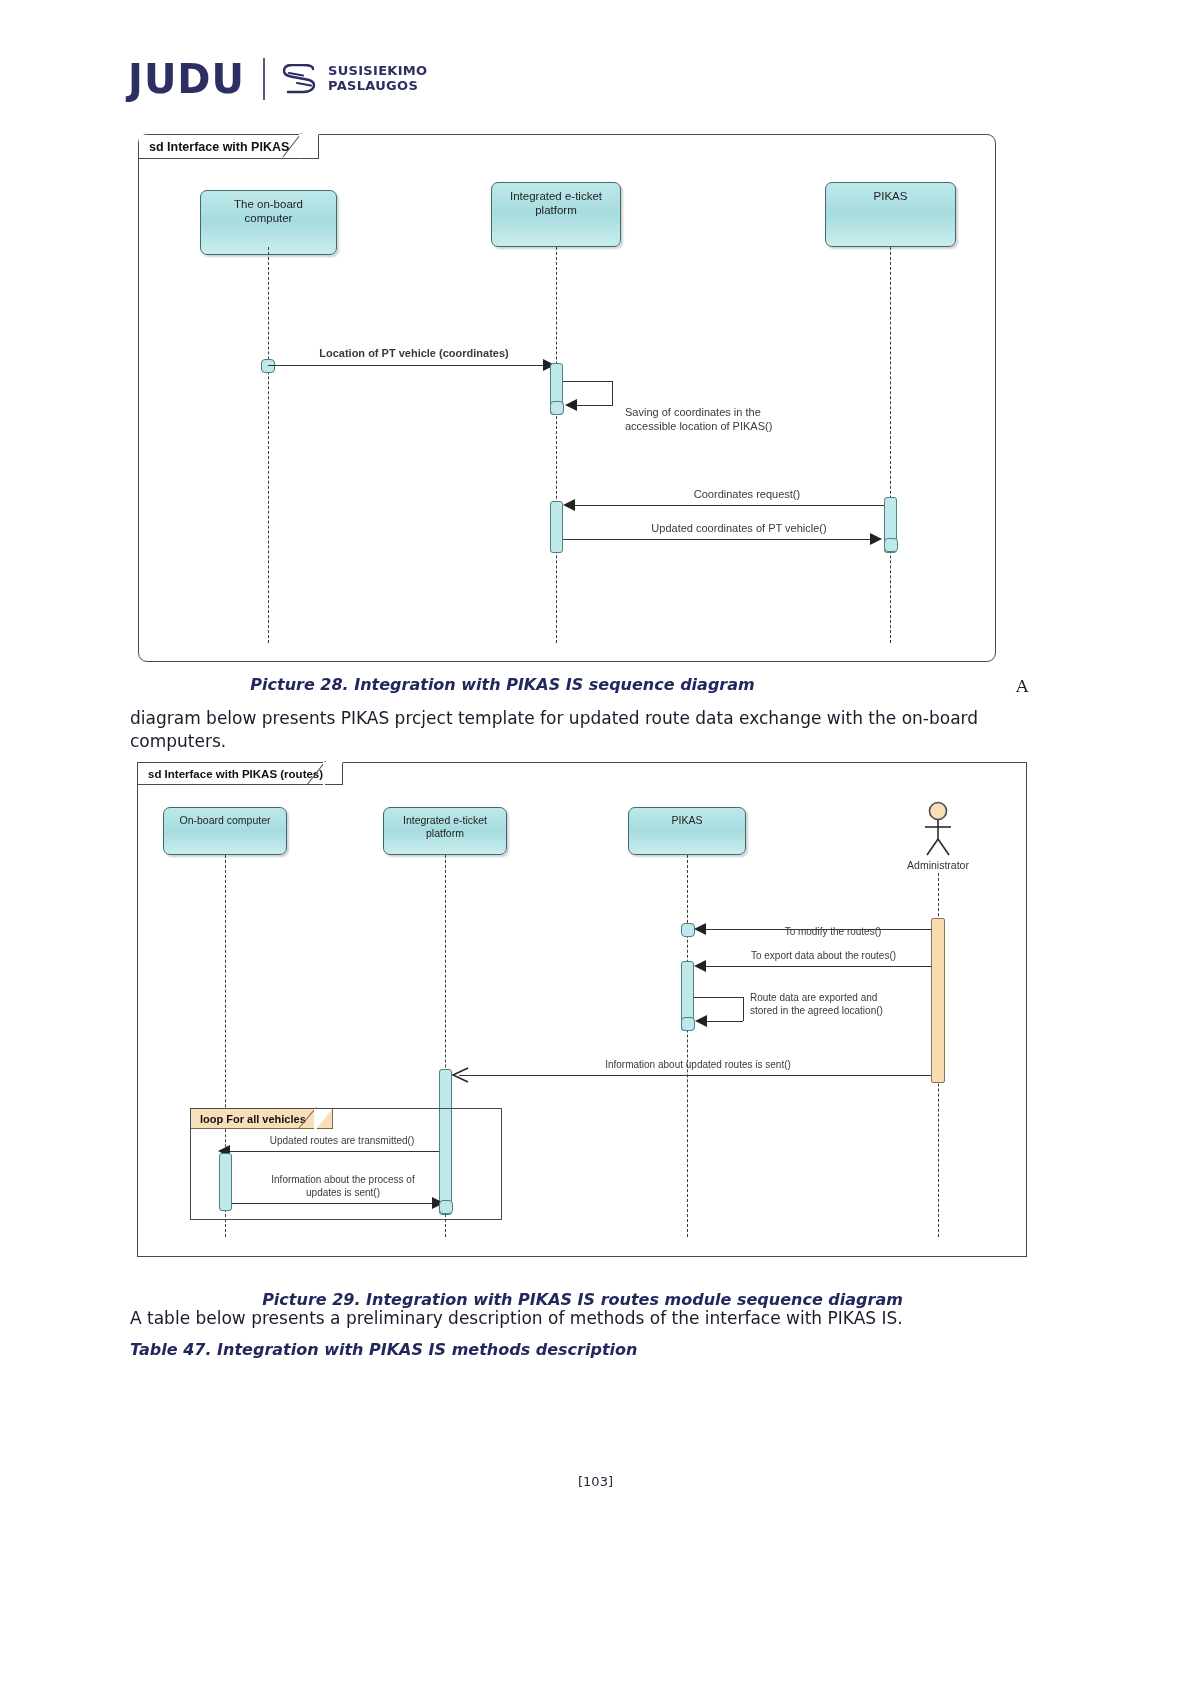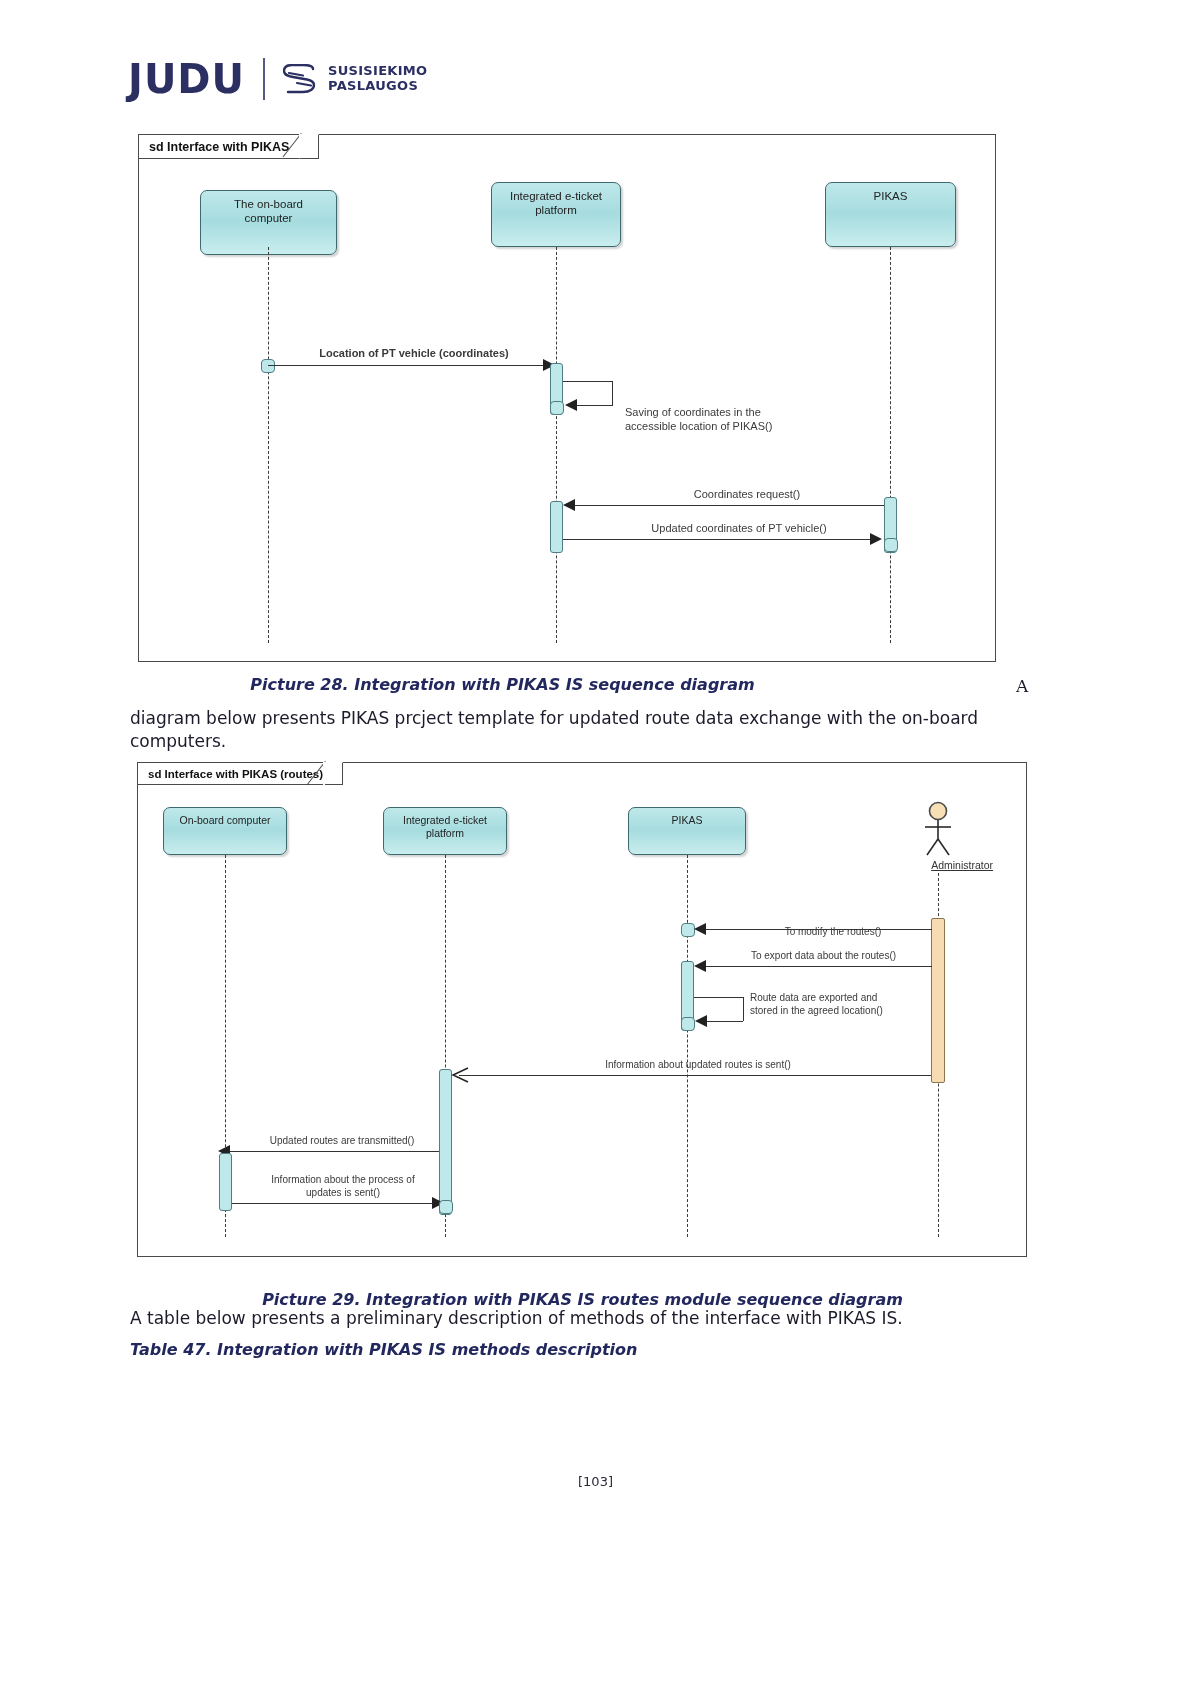--- a/index.html
+++ b/index.html
@@ -183,23 +183,22 @@
     white-space: pre-line;
   }
   .msg-label.small { font-size: 10px; }
 
   
   .actor { position: absolute; }
   .actor-name {
     position: absolute;
     font-size: 10.5px;
     color: #333;
-    text-align: right;
+    text-align: center;
     white-space: nowrap;
-    text-decoration: underline;
   }
 
   
   .caption {
     position: absolute;
     font-family: "DejaVu Sans", sans-serif;
     font-style: italic;
     font-weight: 700;
     font-size: 16px;
     color: #22275e;
@@ -248,21 +247,21 @@
       <path d="M6 9 L20 11.5" fill="none" stroke="#2b2f62" stroke-width="2.2" stroke-linecap="round"></path>
       <path d="M14 19 L28 21.5" fill="none" stroke="#2b2f62" stroke-width="2.2" stroke-linecap="round"></path>
     </svg>
     <div class="logo-sp-txt">
       <div>SUSISIEKIMO</div>
       <div>PASLAUGOS</div>
     </div>
   </div>
 </div>
 
-<div class="diagram" style="left:138px; top:134px; width:858px; height:528px;">
+<div class="diagram" style="left:138px; top:134px; width:858px; height:528px;border-radius:9px;">
 
   <div class="frame-tab" style="width:180px;">
     <span>sd Interface with PIKAS</span>
     <span class="frame-tab-cut"></span>
   </div>
 
   <div class="lifeline-box" style="left:61px; top:47px; width:137px; height:65px;margin-top:8px;">
     <span style="white-space:pre-line">The  on-board
 computer</span>
   </div>
@@ -368,20 +367,26 @@
   <div class="msg-label small" style="left:612px; top:228px; width:185px; text-align:left;">Route data are exported and
 stored in the agreed location()</div>
 
   <div class="activation" style="left:301px; top:306px; width:13px; height:146px;"></div>
   <div class="msg-line" style="left:321px; top:312px; width:472px;"></div>
   <svg style="position:absolute; left:313px; top:303px;" width="18" height="18" viewBox="0 0 18 18">
     <path d="M17 2 L2 9 L17 16" fill="none" stroke="#222" stroke-width="1.5"></path>
   </svg>
   <div class="msg-label small" style="left:400px; top:295px; width:320px;">Information about updated routes is sent()</div>
 
+  <div class="fragment" style="left:52px; top:345px; width:312px; height:112px;">
+    <div class="fragment-label" style="width:142px; height:20px; font-size:11px;">
+      <span>loop For all vehicles</span>
+      <span class="slash"></span>
+    </div>
+  </div>
 
   <div class="msg-line" style="left:87px; top:388px; width:214px;"></div>
   <div class="arrow-l" style="left:80px; top:382px;"></div>
   <div class="msg-label small" style="left:104px; top:371px; width:200px;">Updated routes are transmitted()</div>
 
   <div class="activation" style="left:81px; top:390px; width:13px; height:58px;"></div>
 
   <div class="msg-line" style="left:94px; top:440px; width:207px;"></div>
   <div class="arrow-r" style="left:294px; top:434px;"></div>
   <div class="msg-label small" style="left:105px; top:410px; width:200px;">Information about the process of

